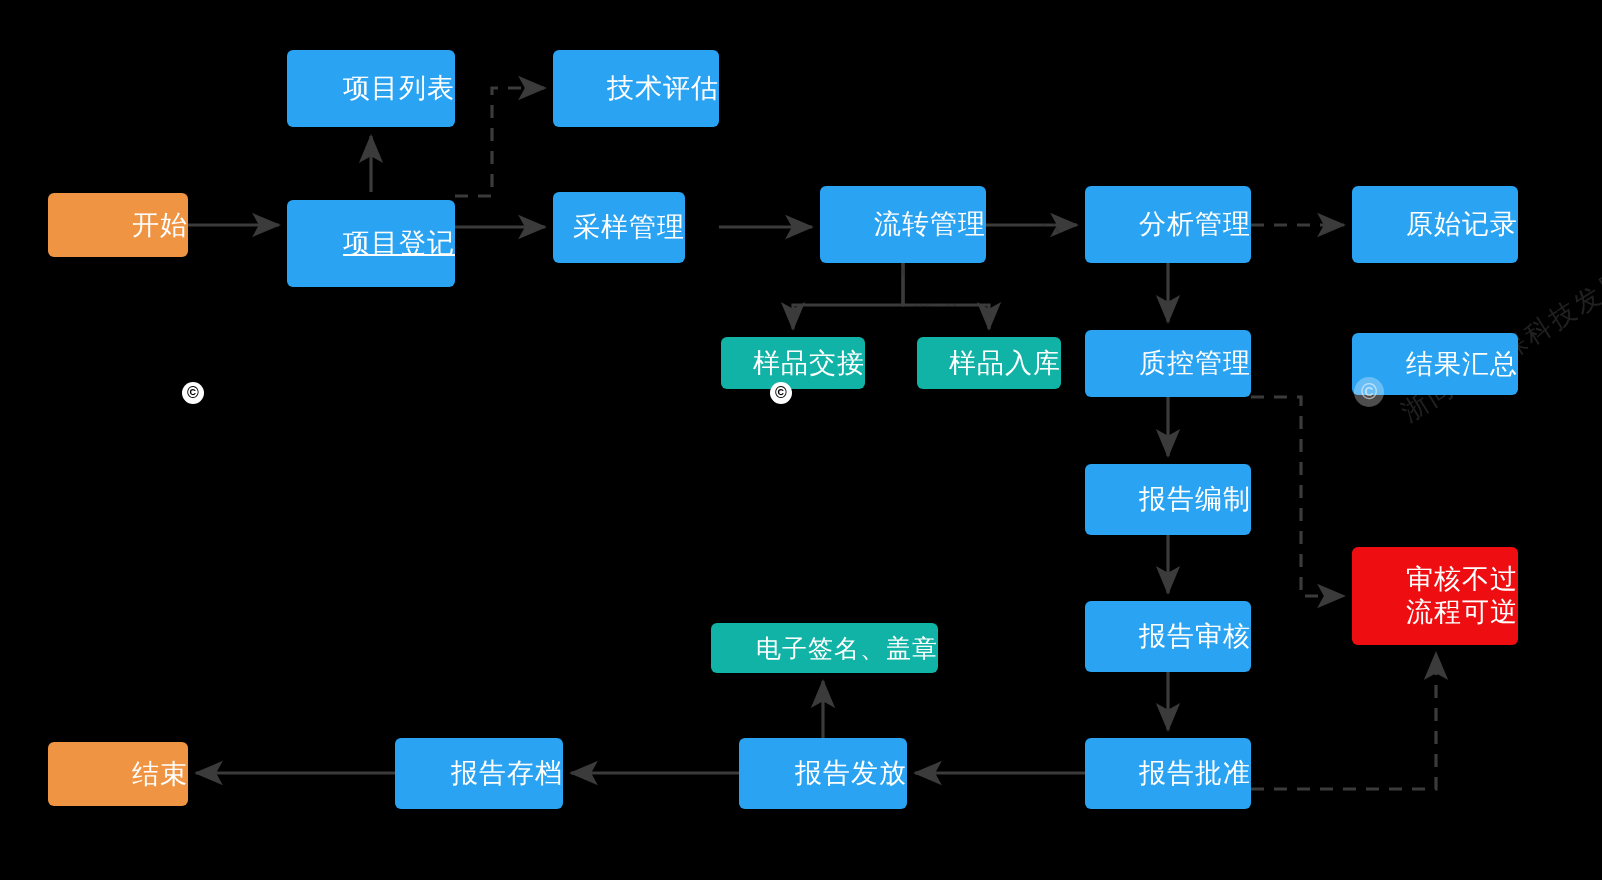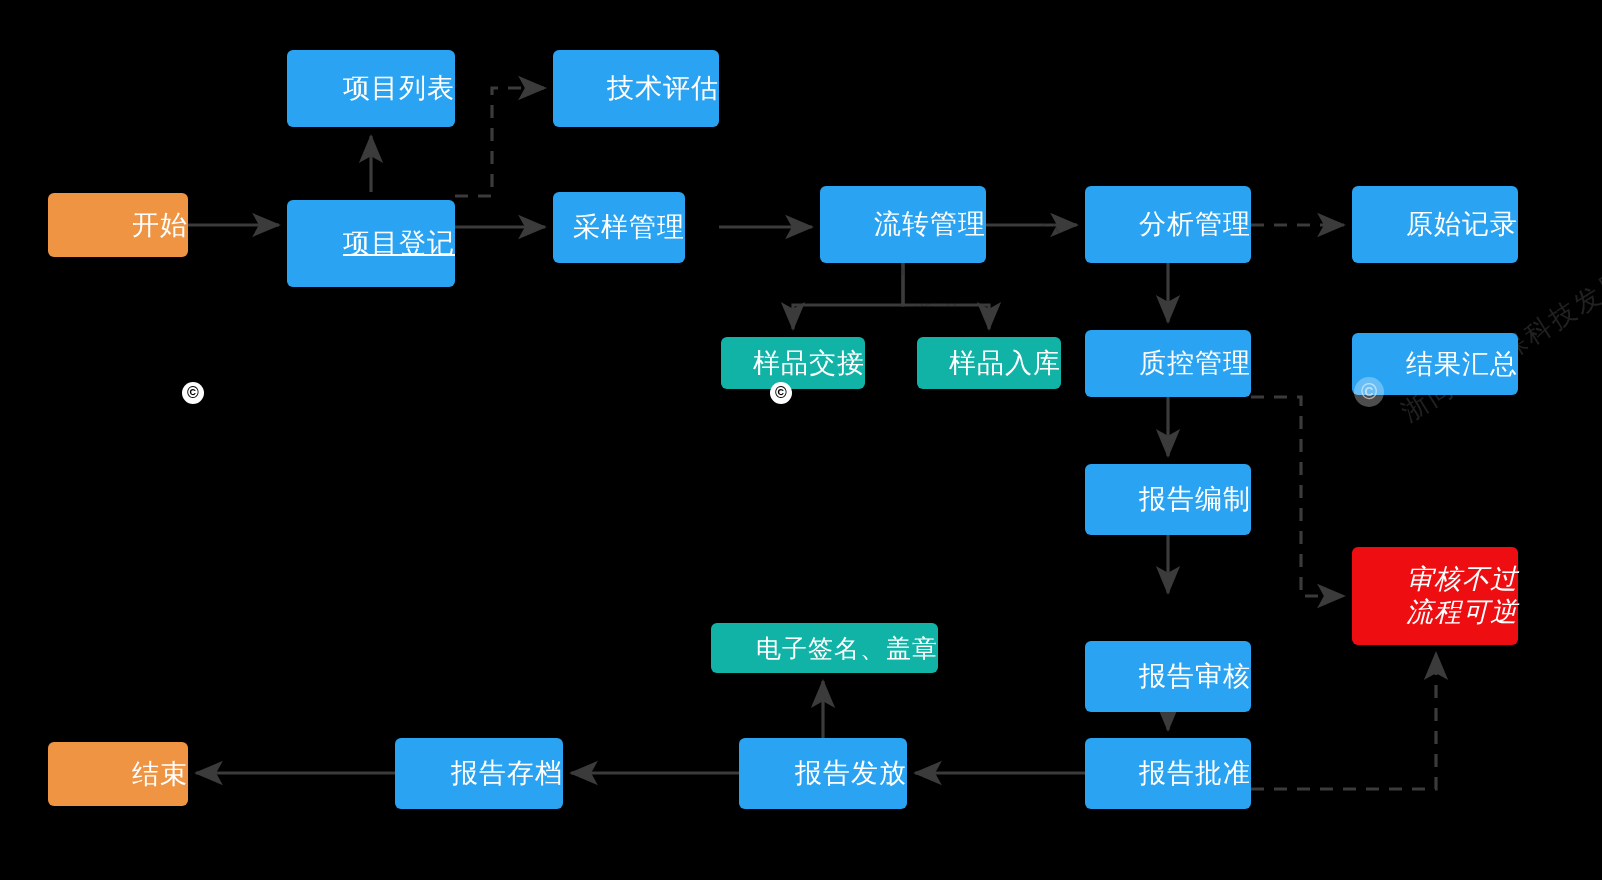--- a/index.html
+++ b/index.html
@@ -33,21 +33,21 @@
     font-size: 27px;
     line-height: 1.22;
     letter-spacing: 1px;
     box-sizing: border-box;
     white-space: pre-line;
     user-select: none;
   }
   .node.blue   { background: #29A3F2; }
   .node.orange { background: #EE9442; }
   .node.teal   { background: #11B3A6; }
-  .node.red    { background: #EE0E11; font-size: 27px; font-style: italic; }
+  .node.red    { background: #EE0E11; font-size: 27px; }
 
   .wm-circle {
     position: absolute;
     border-radius: 50%;
     background: #ffffff;
     display: flex;
     align-items: center;
     justify-content: center;
     color: #000000;
     font-weight: bold;
@@ -181,21 +181,21 @@
 
   <div class="node blue" style="left:1085px; top:464px; width:166px; height:71px;">
     <span>报告编制</span>
   </div>
 
   <div class="node red" style="left:1352px; top:547px; width:166px; height:98px;">
     <span>审核不过
 流程可逆</span>
   </div>
 
-  <div class="node blue" style="left:1085px; top:601px; width:166px; height:71px;margin-top:40px;">
+  <div class="node blue" style="left:1085px; top:601px; width:166px; height:71px;">
     <span>报告审核</span>
   </div>
 
   <div class="node teal" style="left:711px; top:623px; width:227px; height:50px; font-size:25px;">
     <span>电子签名、盖章</span>
   </div>
 
   <div class="node blue" style="left:1085px; top:738px; width:166px; height:71px;">
     <span>报告批准</span>
   </div>

